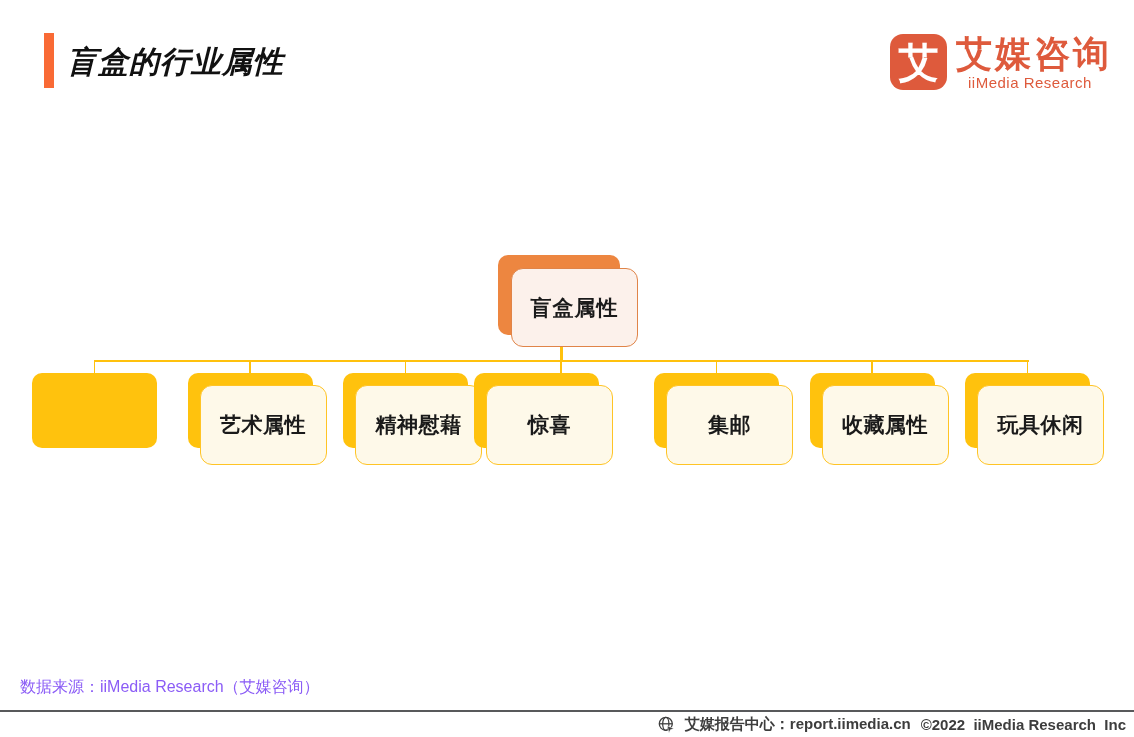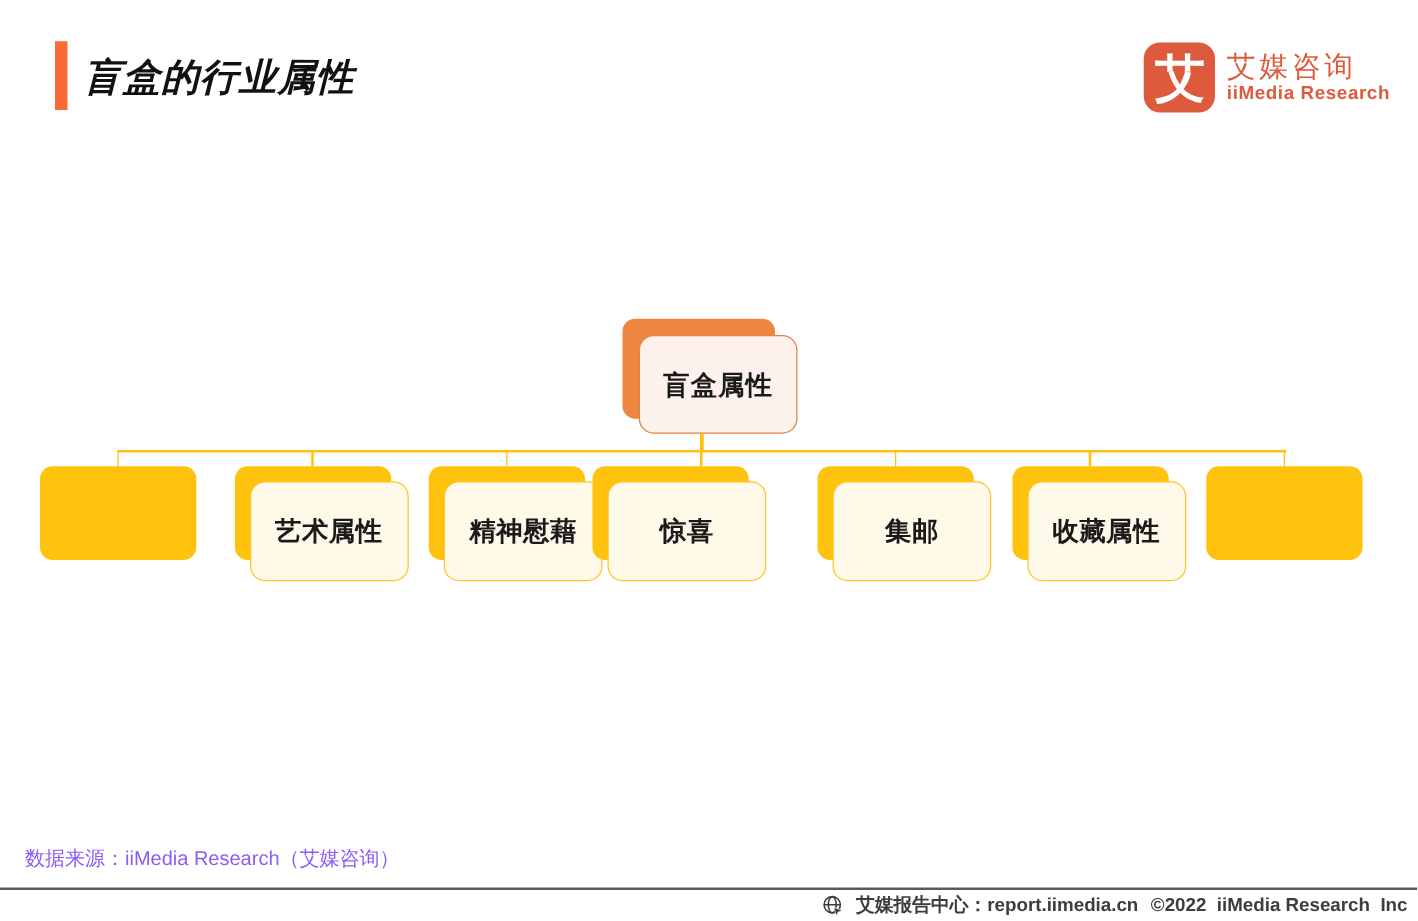--- a/index.html
+++ b/index.html
@@ -43,30 +43,31 @@
     display: flex;
     align-items: center;
     justify-content: center;
     color: #ffffff;
     font-size: 40px;
     font-weight: 700;
   }
   .logo-text { margin-left: 9px; }
   .logo-cn {
     color: var(--brand-orange);
-    font-size: 23px;
-    font-weight: 400;
+    font-size: 36px;
+    font-weight: 700;
     letter-spacing: 3px;
     line-height: 1.1;
   }
   .logo-en {
     color: var(--brand-orange);
     font-size: 15px;
-    font-weight: 700;
+    font-weight: 400;
     letter-spacing: 0.5px;
+    margin-left: 12px;
   }
 
   
   .diagram { position: absolute; left: 0; top: 0; width: 100%; height: 100%; }
 
   .root-node { position: absolute; left: 498px; top: 255px; width: 250px; height: 95px; }
   .root-node .node-back {
     position: absolute; left: 0; top: 0;
     width: 122px; height: 80px;
     background: var(--root-back);
@@ -195,20 +196,23 @@
           </div>
         </div>
         <div class="child-node" style="left: 809.5px; text-align: center;">
           <div class="node-back"></div>
           <div class="node-front">
             <span>收藏属性</span>
           </div>
         </div>
         <div class="child-node" style="left: 965px;">
           <div class="node-back"></div>
+          <div class="node-front">
+            <span>玩具休闲</span>
+          </div>
         </div>
       </div>
   <div class="connector" style="left: 93.75px; top: 361px; width: 1.5px; height: 12px;"></div>
       <div class="connector" style="left: 249.25px; top: 361px; width: 1.5px; height: 12px;"></div>
       <div class="connector" style="left: 404.75px; top: 361px; width: 1.5px; height: 12px;"></div>
       <div class="connector" style="left: 560.25px; top: 361px; width: 1.5px; height: 12px;"></div>
       <div class="connector" style="left: 715.75px; top: 361px; width: 1.5px; height: 12px;"></div>
       <div class="connector" style="left: 871.25px; top: 361px; width: 1.5px; height: 12px;"></div>
       <div class="connector" style="left: 1026.75px; top: 361px; width: 1.5px; height: 12px;"></div>
     </div>

